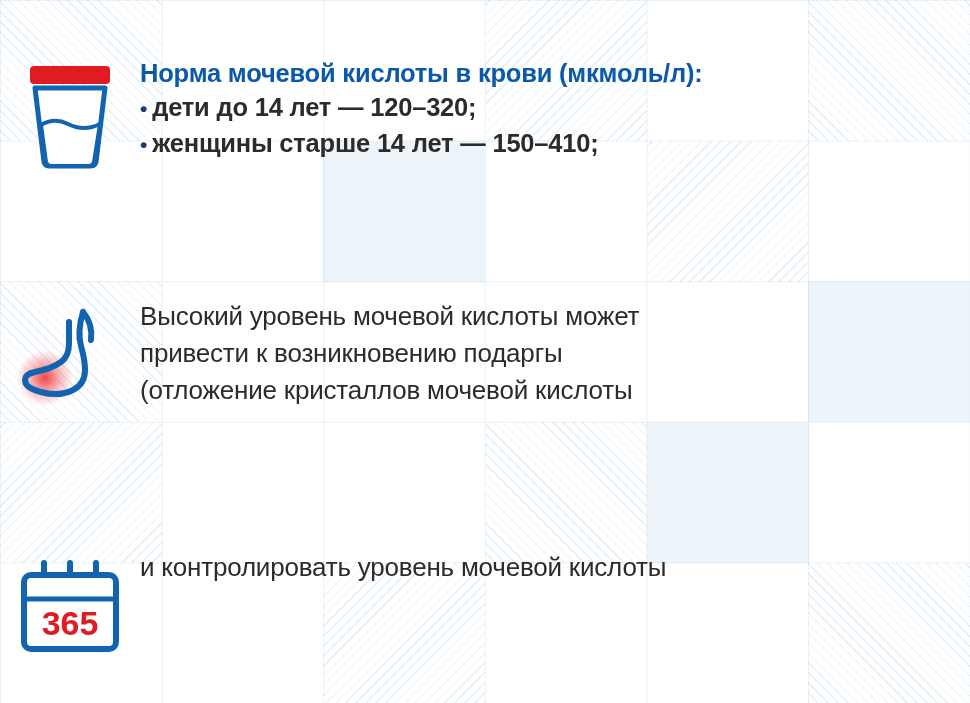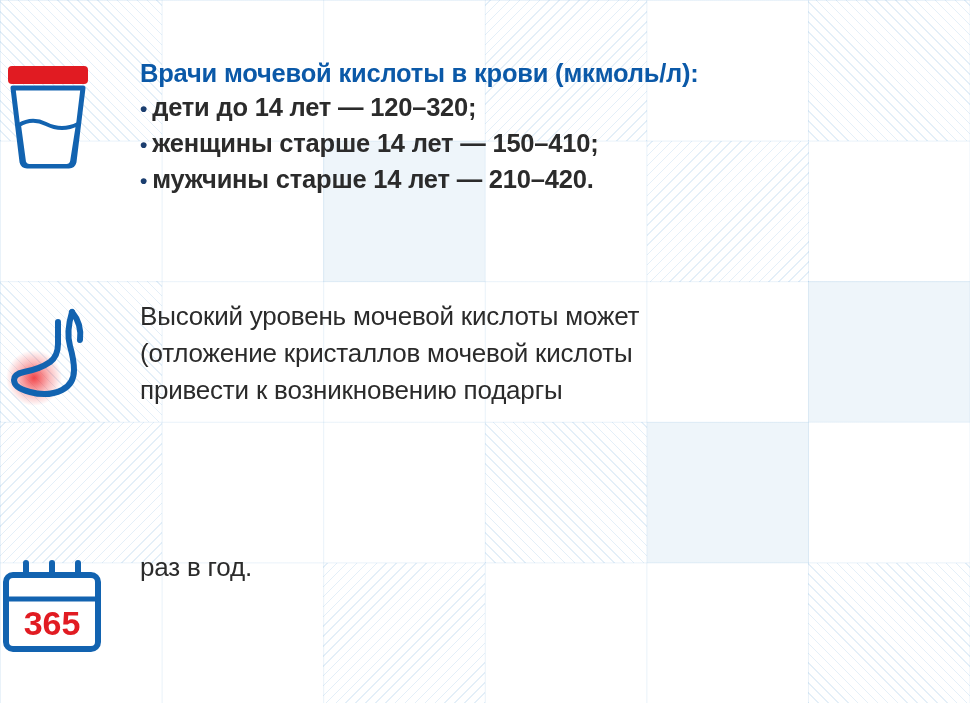--- a/index.html
+++ b/index.html
@@ -63,20 +63,21 @@
   
   .row {
     position: absolute;
     display: flex;
     align-items: flex-start;
   }
   .icon-cell {
     width: 140px;
     flex: 0 0 140px;
     display: flex;
+    justify-content: center;
     align-items: flex-start;
   }
   .text-cell {
     flex: 1 1 auto;
   }
 
   .head-line {
     color: #0b59a8;
     font-weight: bold;
     font-size: 25.5px;
@@ -146,29 +147,26 @@
 
   <div class="row" id="row-norm">
     <div class="icon-cell">
       <svg width="96" height="108" viewBox="0 0 96 108" aria-hidden="true">
         <rect x="8" y="4" width="80" height="18" rx="4" fill="#e11b22"></rect>
         <path d="M13 26 L83 26 L74 100 Q73 104 69 104 L27 104 Q23 104 22 100 Z" fill="#ffffff" stroke="#1263b0" stroke-width="5" stroke-linejoin="round"></path>
         <path d="M19 63 Q32 55 46 62 Q62 70 78 62 L72 100 Q71 104 67 104 L29 104 Q25 104 24 100 Z" fill="#ffffff" stroke="#1263b0" stroke-width="4" stroke-linejoin="round"></path>
       </svg>
     </div>
     <div class="text-cell">
-      <div class="head-line">Врачи мочевой кислоты в крови (мкмоль/л):</div>
+      <div class="head-line">Норма мочевой кислоты в крови (мкмоль/л):</div>
       <div class="body-line">
         <span class="bullet">•</span><span>дети до 14 лет — 120–320;</span>
       </div>
       <div class="body-line">
         <span class="bullet">•</span><span>женщины старше 14 лет — 150–410;</span>
-      </div>
-      <div class="body-line">
-        <span class="bullet">•</span><span>мужчины старше 14 лет — 210–420.</span>
       </div>
     </div>
   </div>
 
   <div class="row" id="row-gout">
     <div class="icon-cell">
       <svg width="118" height="100" viewBox="0 0 118 100" aria-hidden="true">
         <defs>
           <radialGradient id="painGlow" cx="50%" cy="50%" r="50%">
             <stop offset="0%" stop-color="#f0262b" stop-opacity="0.85"></stop>
@@ -176,34 +174,34 @@
             <stop offset="100%" stop-color="#f0262b" stop-opacity="0"></stop>
           </radialGradient>
         </defs>
         <circle cx="34" cy="72" r="28" fill="url(#painGlow)"></circle>
         <path d="M72 6 Q66 26 70 40 Q74 54 74 64 Q74 78 62 84 Q48 91 30 86 Q14 82 14 74 Q14 68 24 66 Q40 63 50 56 Q58 50 58 38 L58 16" fill="none" stroke="#1263b0" stroke-width="6" stroke-linecap="round" stroke-linejoin="round"></path>
         <path d="M72 6 Q82 18 80 34" fill="none" stroke="#1263b0" stroke-width="6" stroke-linecap="round"></path>
       </svg>
     </div>
     <div class="text-cell">
       <div class="para-line">Высокий уровень мочевой кислоты может</div>
+      <div class="para-line">привести к возникновению подаргы</div>
       <div class="para-line">(отложение кристаллов мочевой кислоты</div>
-      <div class="para-line">привести к возникновению подаргы</div>
     </div>
   </div>
 
   <div class="row" id="row-year">
     <div class="icon-cell">
       <svg width="104" height="96" viewBox="0 0 104 96" aria-hidden="true">
         <line x1="26" y1="4" x2="26" y2="22" stroke="#1263b0" stroke-width="6" stroke-linecap="round"></line>
         <line x1="52" y1="4" x2="52" y2="22" stroke="#1263b0" stroke-width="6" stroke-linecap="round"></line>
         <line x1="78" y1="4" x2="78" y2="22" stroke="#1263b0" stroke-width="6" stroke-linecap="round"></line>
         <rect x="6" y="16" width="92" height="74" rx="7" fill="#ffffff" stroke="#1263b0" stroke-width="6"></rect>
         <line x1="6" y1="40" x2="98" y2="40" stroke="#1263b0" stroke-width="5"></line>
         <text x="52" y="76" text-anchor="middle" font-family="Liberation Sans, sans-serif" font-size="34" font-weight="bold" fill="#e11b22">365</text>
       </svg>
     </div>
     <div class="text-cell">
-      <div class="para-line">раз в год.</div>
+      <div class="para-line">и контролировать уровень мочевой кислоты</div>
     </div>
   </div>
 
 </div>
 
 </body></html>

